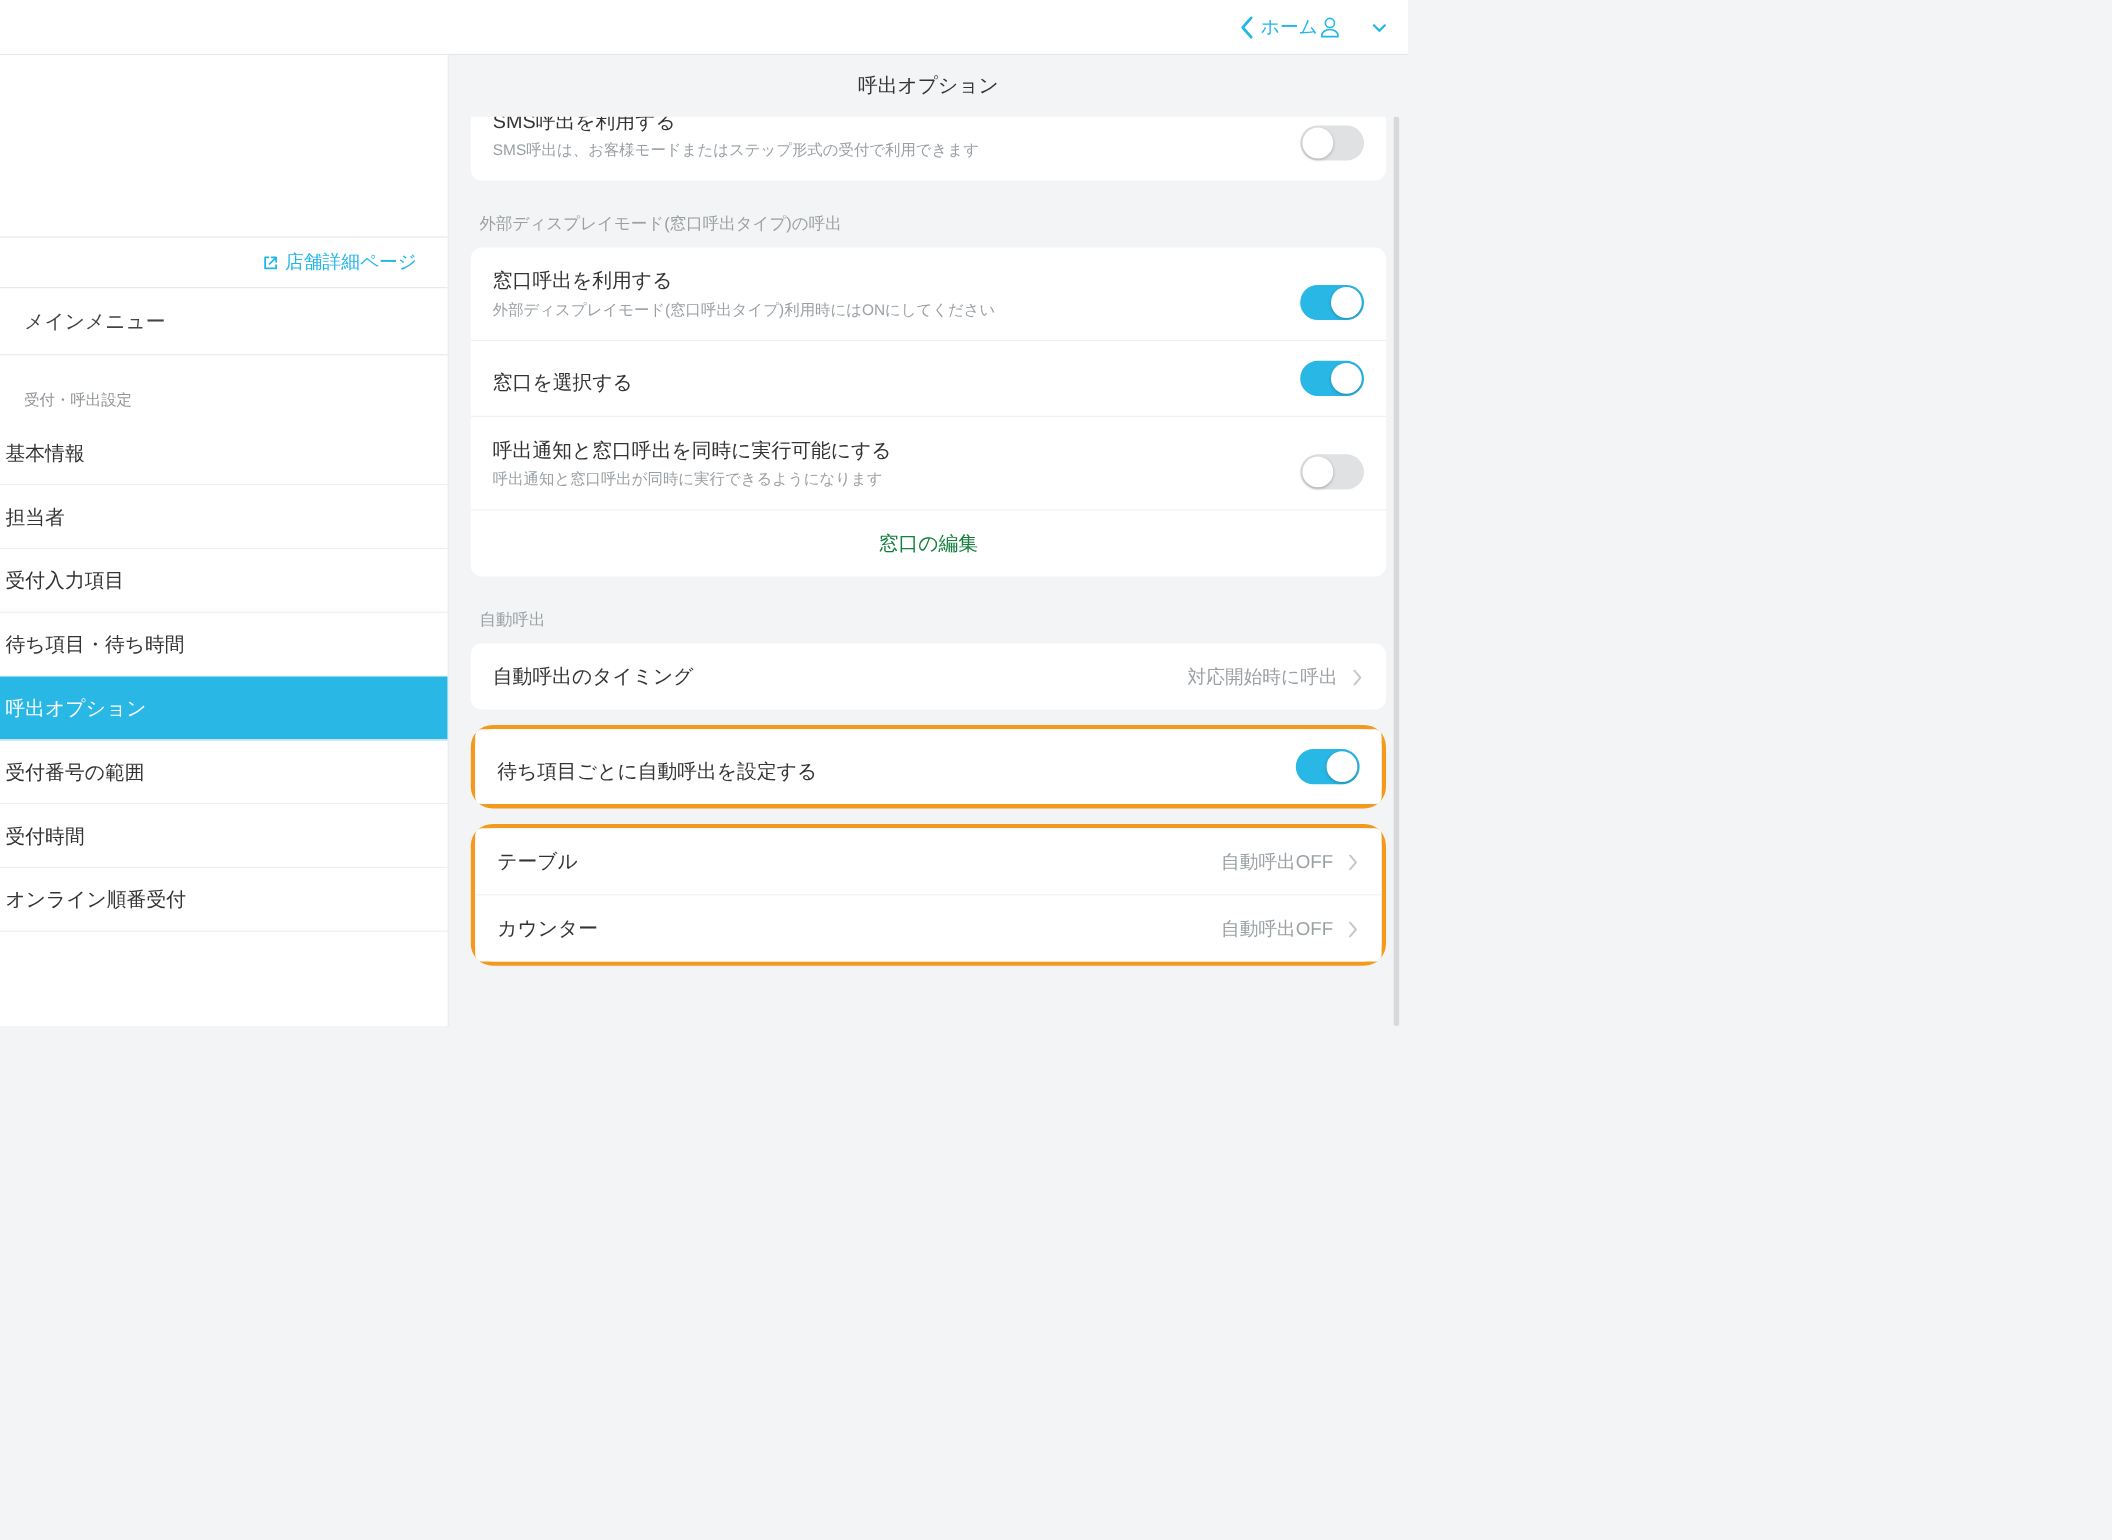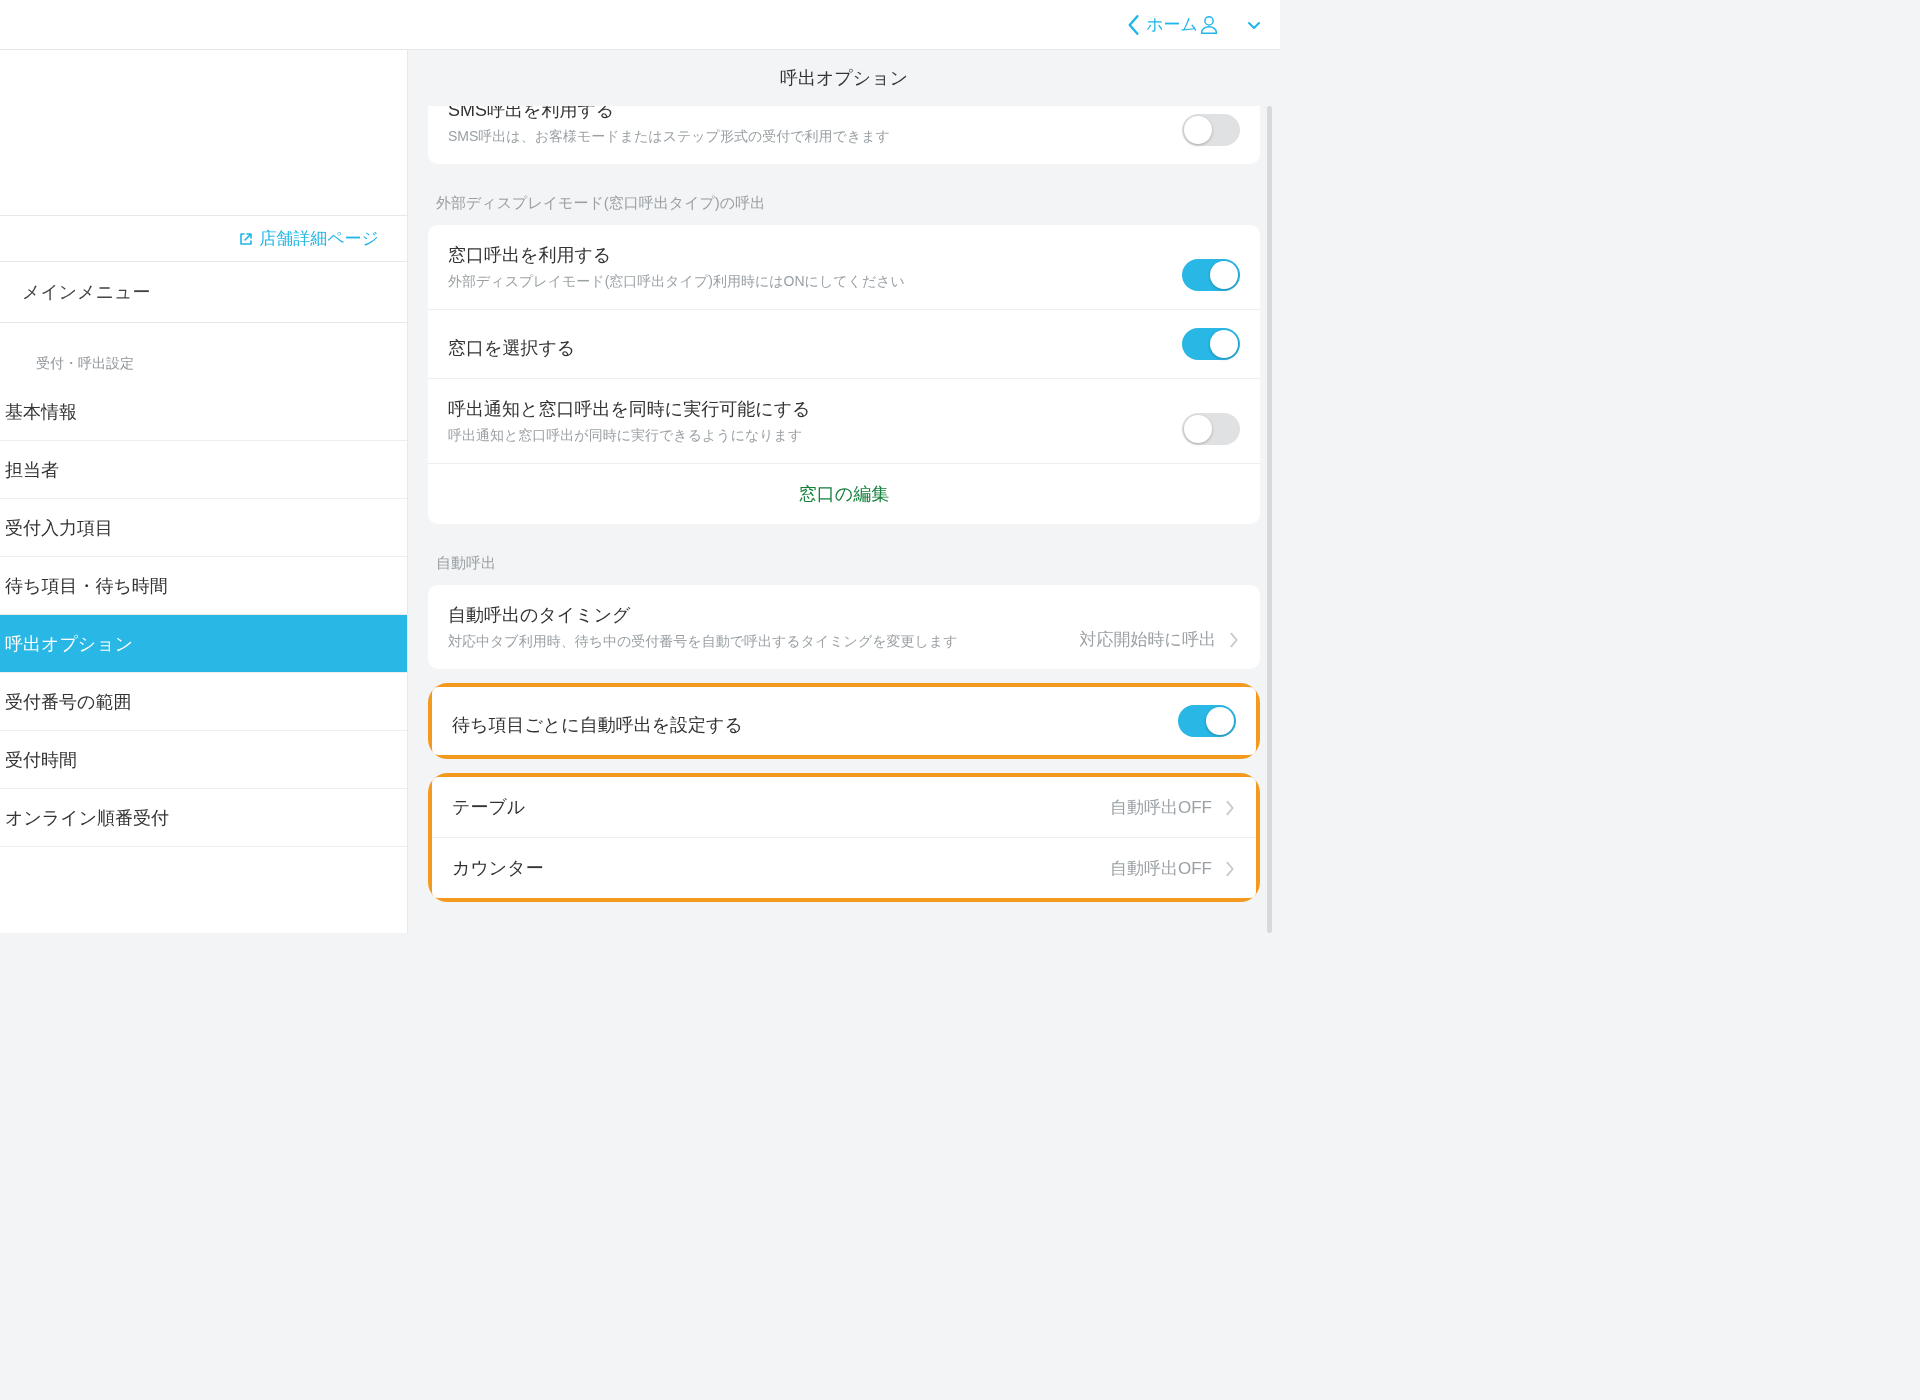--- a/index.html
+++ b/index.html
@@ -14,21 +14,21 @@
   .top-right svg { width: 22px; height: 22px; }
   .chevd { width: 16px !important; height: 16px !important; }
 
   
   .content { display: flex; height: calc(100% - 50px); }
   .sidebar { width: 408px; background: #fff; border-right: 1px solid #e8e8e8; overflow-y: auto; flex-shrink: 0; }
   .sidebar .spacer-top { height: 165px; }
   .store-link { height: 46px; border-top: 1px solid #e8e8e8; display: flex; align-items: center; justify-content: flex-end; padding-right: 28px; color: #20b6e8; font-size: 17px; gap: 6px; cursor: pointer; }
   .store-link svg { width: 14px; height: 14px; }
   .main-menu { height: 62px; border-top: 1px solid #e8e8e8; border-bottom: 1px solid #e8e8e8; display: flex; align-items: center; padding-left: 22px; font-size: 18px; color: #444; cursor: pointer; }
-  .section-label { font-size: 14px; color: #8f9498; padding: 32px 0 10px 36px; }
+  .section-label { font-size: 14px; color: #8f9498; padding: 32px 0 10px 22px; }
   .sb-item { height: 58px; border-bottom: 1px solid #eeeeee; display: flex; align-items: center; padding-left: 5px; font-size: 18px; color: #333; cursor: pointer; }
   .sb-item.active { background: #29b7e5; color: #fff; }
 
   
   .main { flex: 1; position: relative; overflow: hidden; }
   .main-head { position: absolute; top: 0; left: 0; right: 0; height: 56px; display: flex; align-items: center; justify-content: center; font-size: 18px; color: #333; background: #f3f4f5; z-index: 2; }
   .main-body { position: absolute; inset: 0; top: 56px; padding: 0 20px 20px 20px; overflow: hidden; }
   .main-body::after { content: ""; position: absolute; top: 0; bottom: 0; right: 8px; width: 5px; background: #d9d9d9; border-radius: 3px; }
 
   .card { background: #fff; border-radius: 10px; overflow: hidden; }
@@ -176,21 +176,20 @@
         <div class="row link">
           <span class="link-text">窓口の編集</span>
         </div>
       </div>
 
       <div class="group-label">自動呼出</div>
       <div class="card" style="margin-bottom:14px">
         <div class="row">
           <div class="left">
             <div class="title">自動呼出のタイミング</div>
-            <div class="sub">対応中タブ利用時、待ち中の受付番号を自動で呼出するタイミングを変更します</div>
           </div>
           <div class="right">
             <span class="val">対応開始時に呼出</span>
             <svg class="chev-right" viewBox="0 0 12 20">
                   <path d="M3 3l6 7-6 7" stroke="#c6c9cc" stroke-width="2" fill="none" stroke-linecap="round" stroke-linejoin="round"></path>
                 </svg>
           </div>
         </div>
       </div>
 

